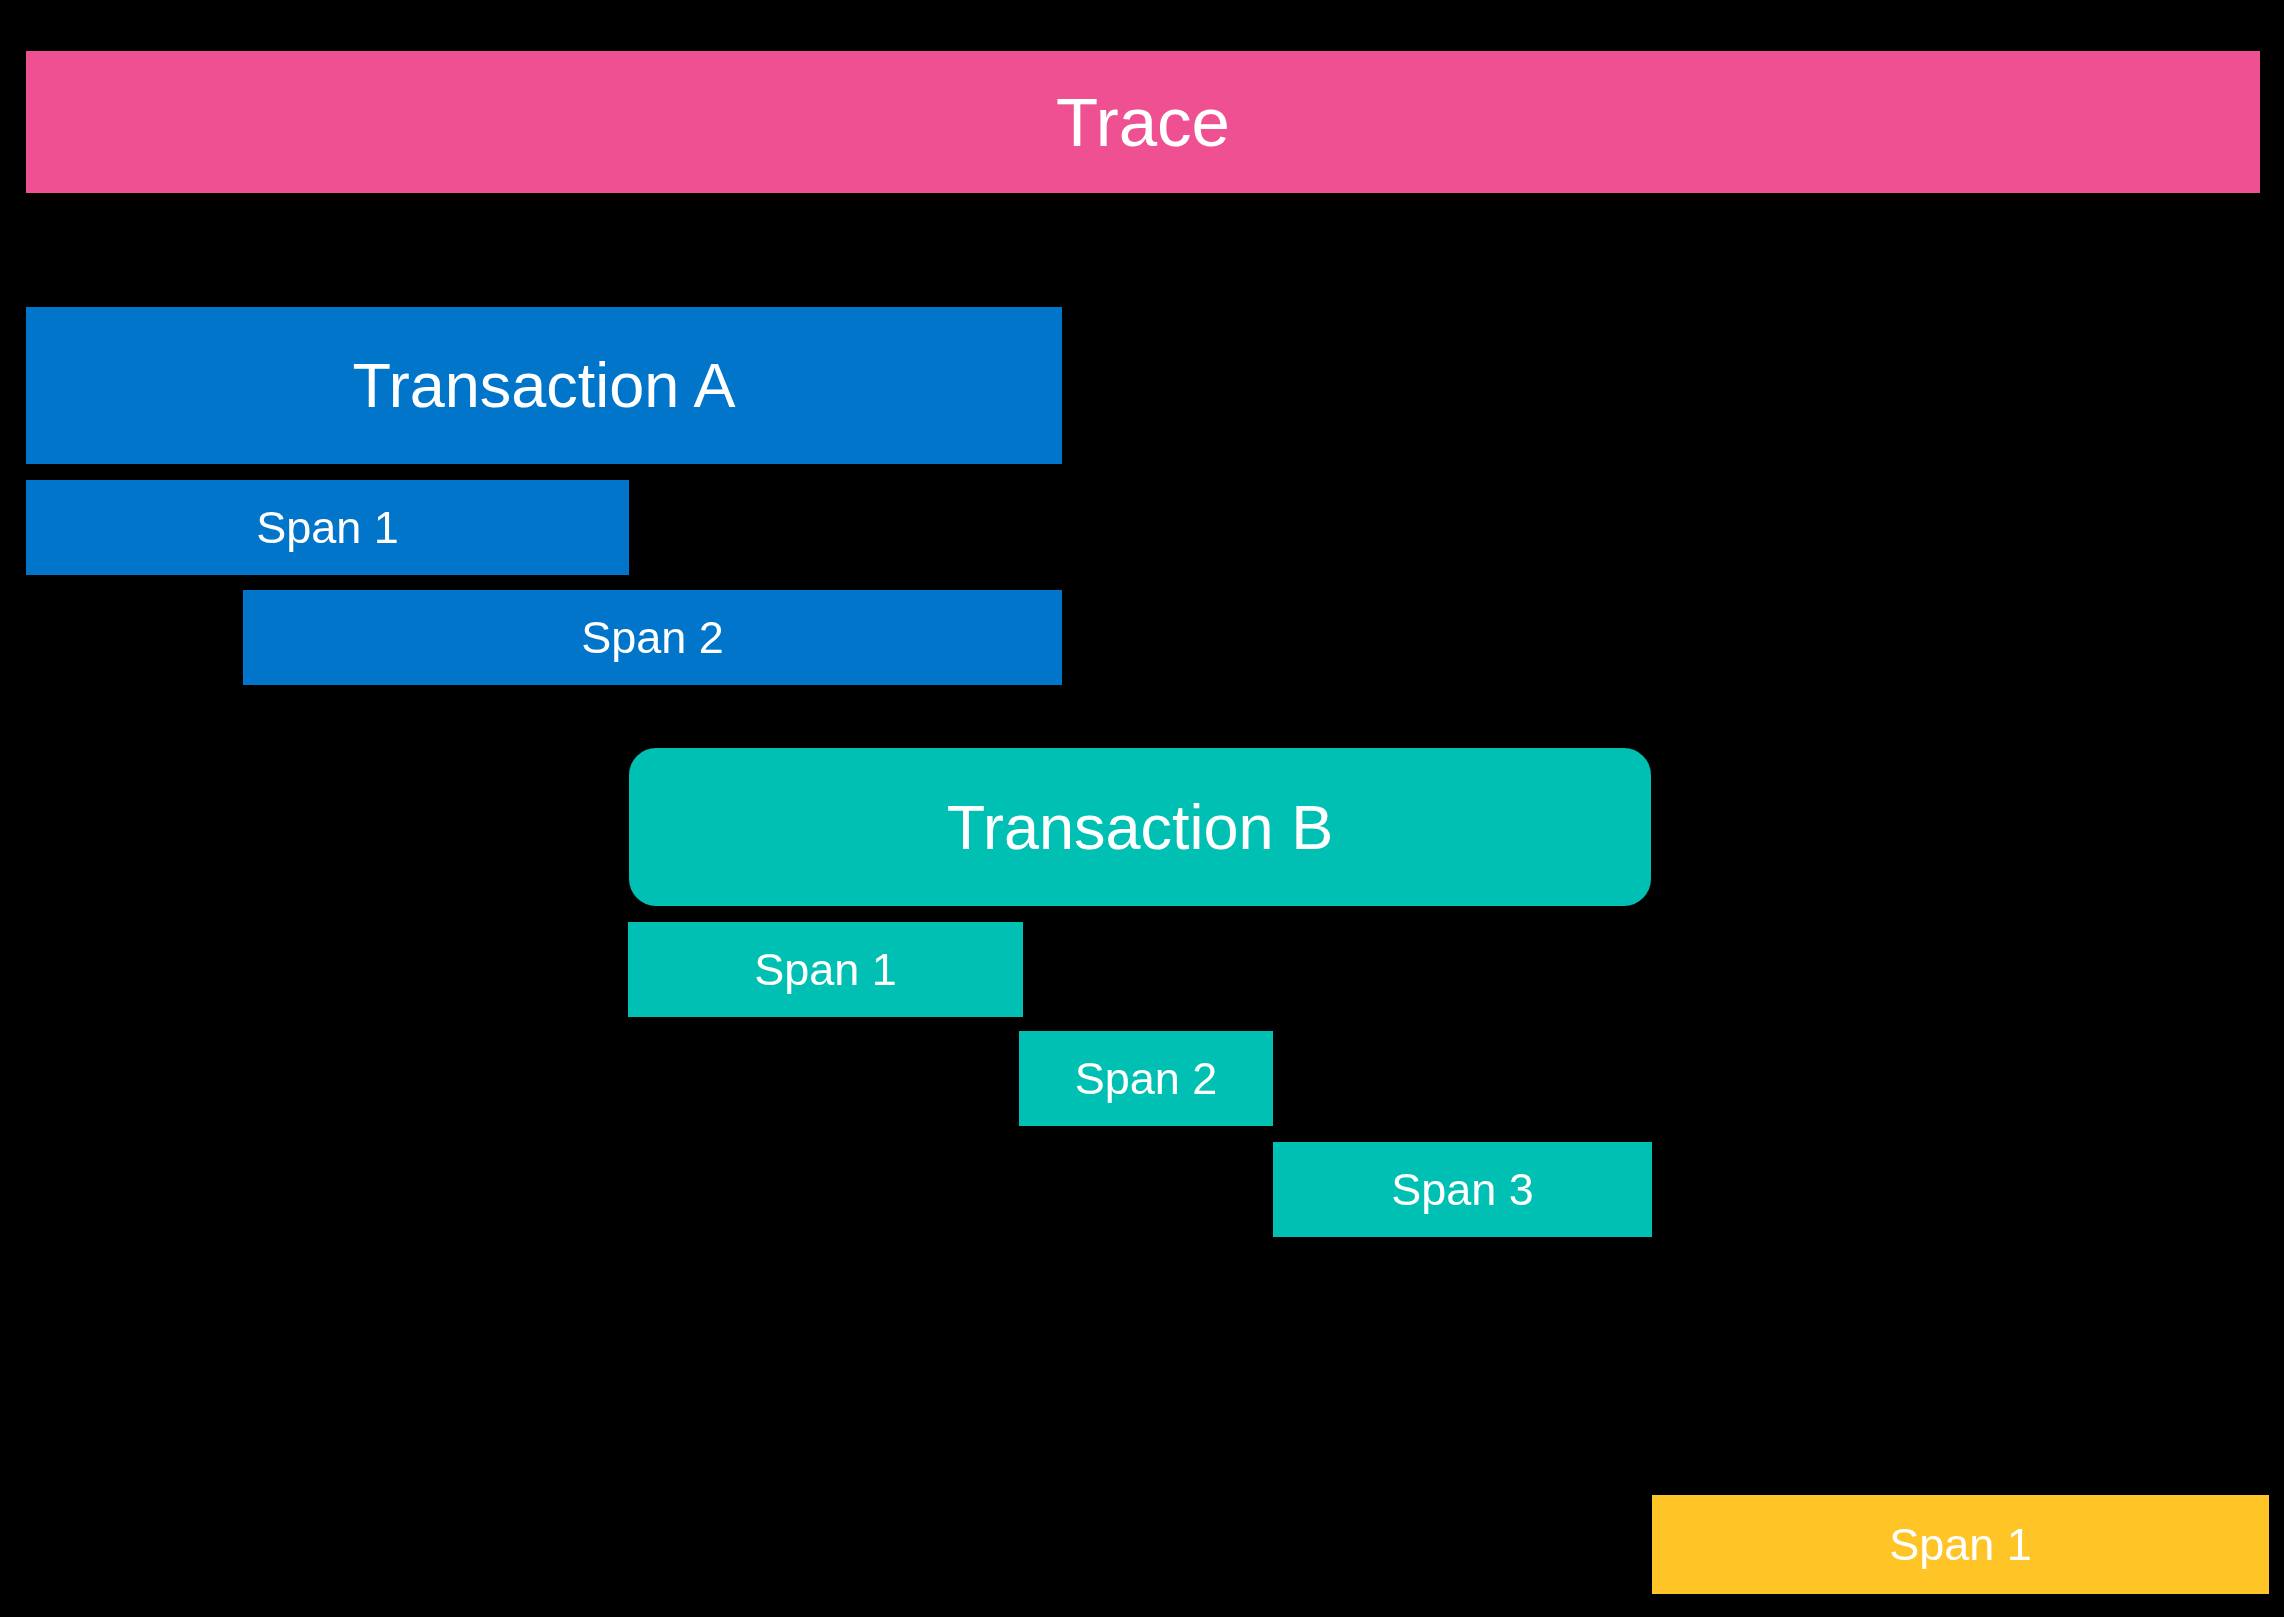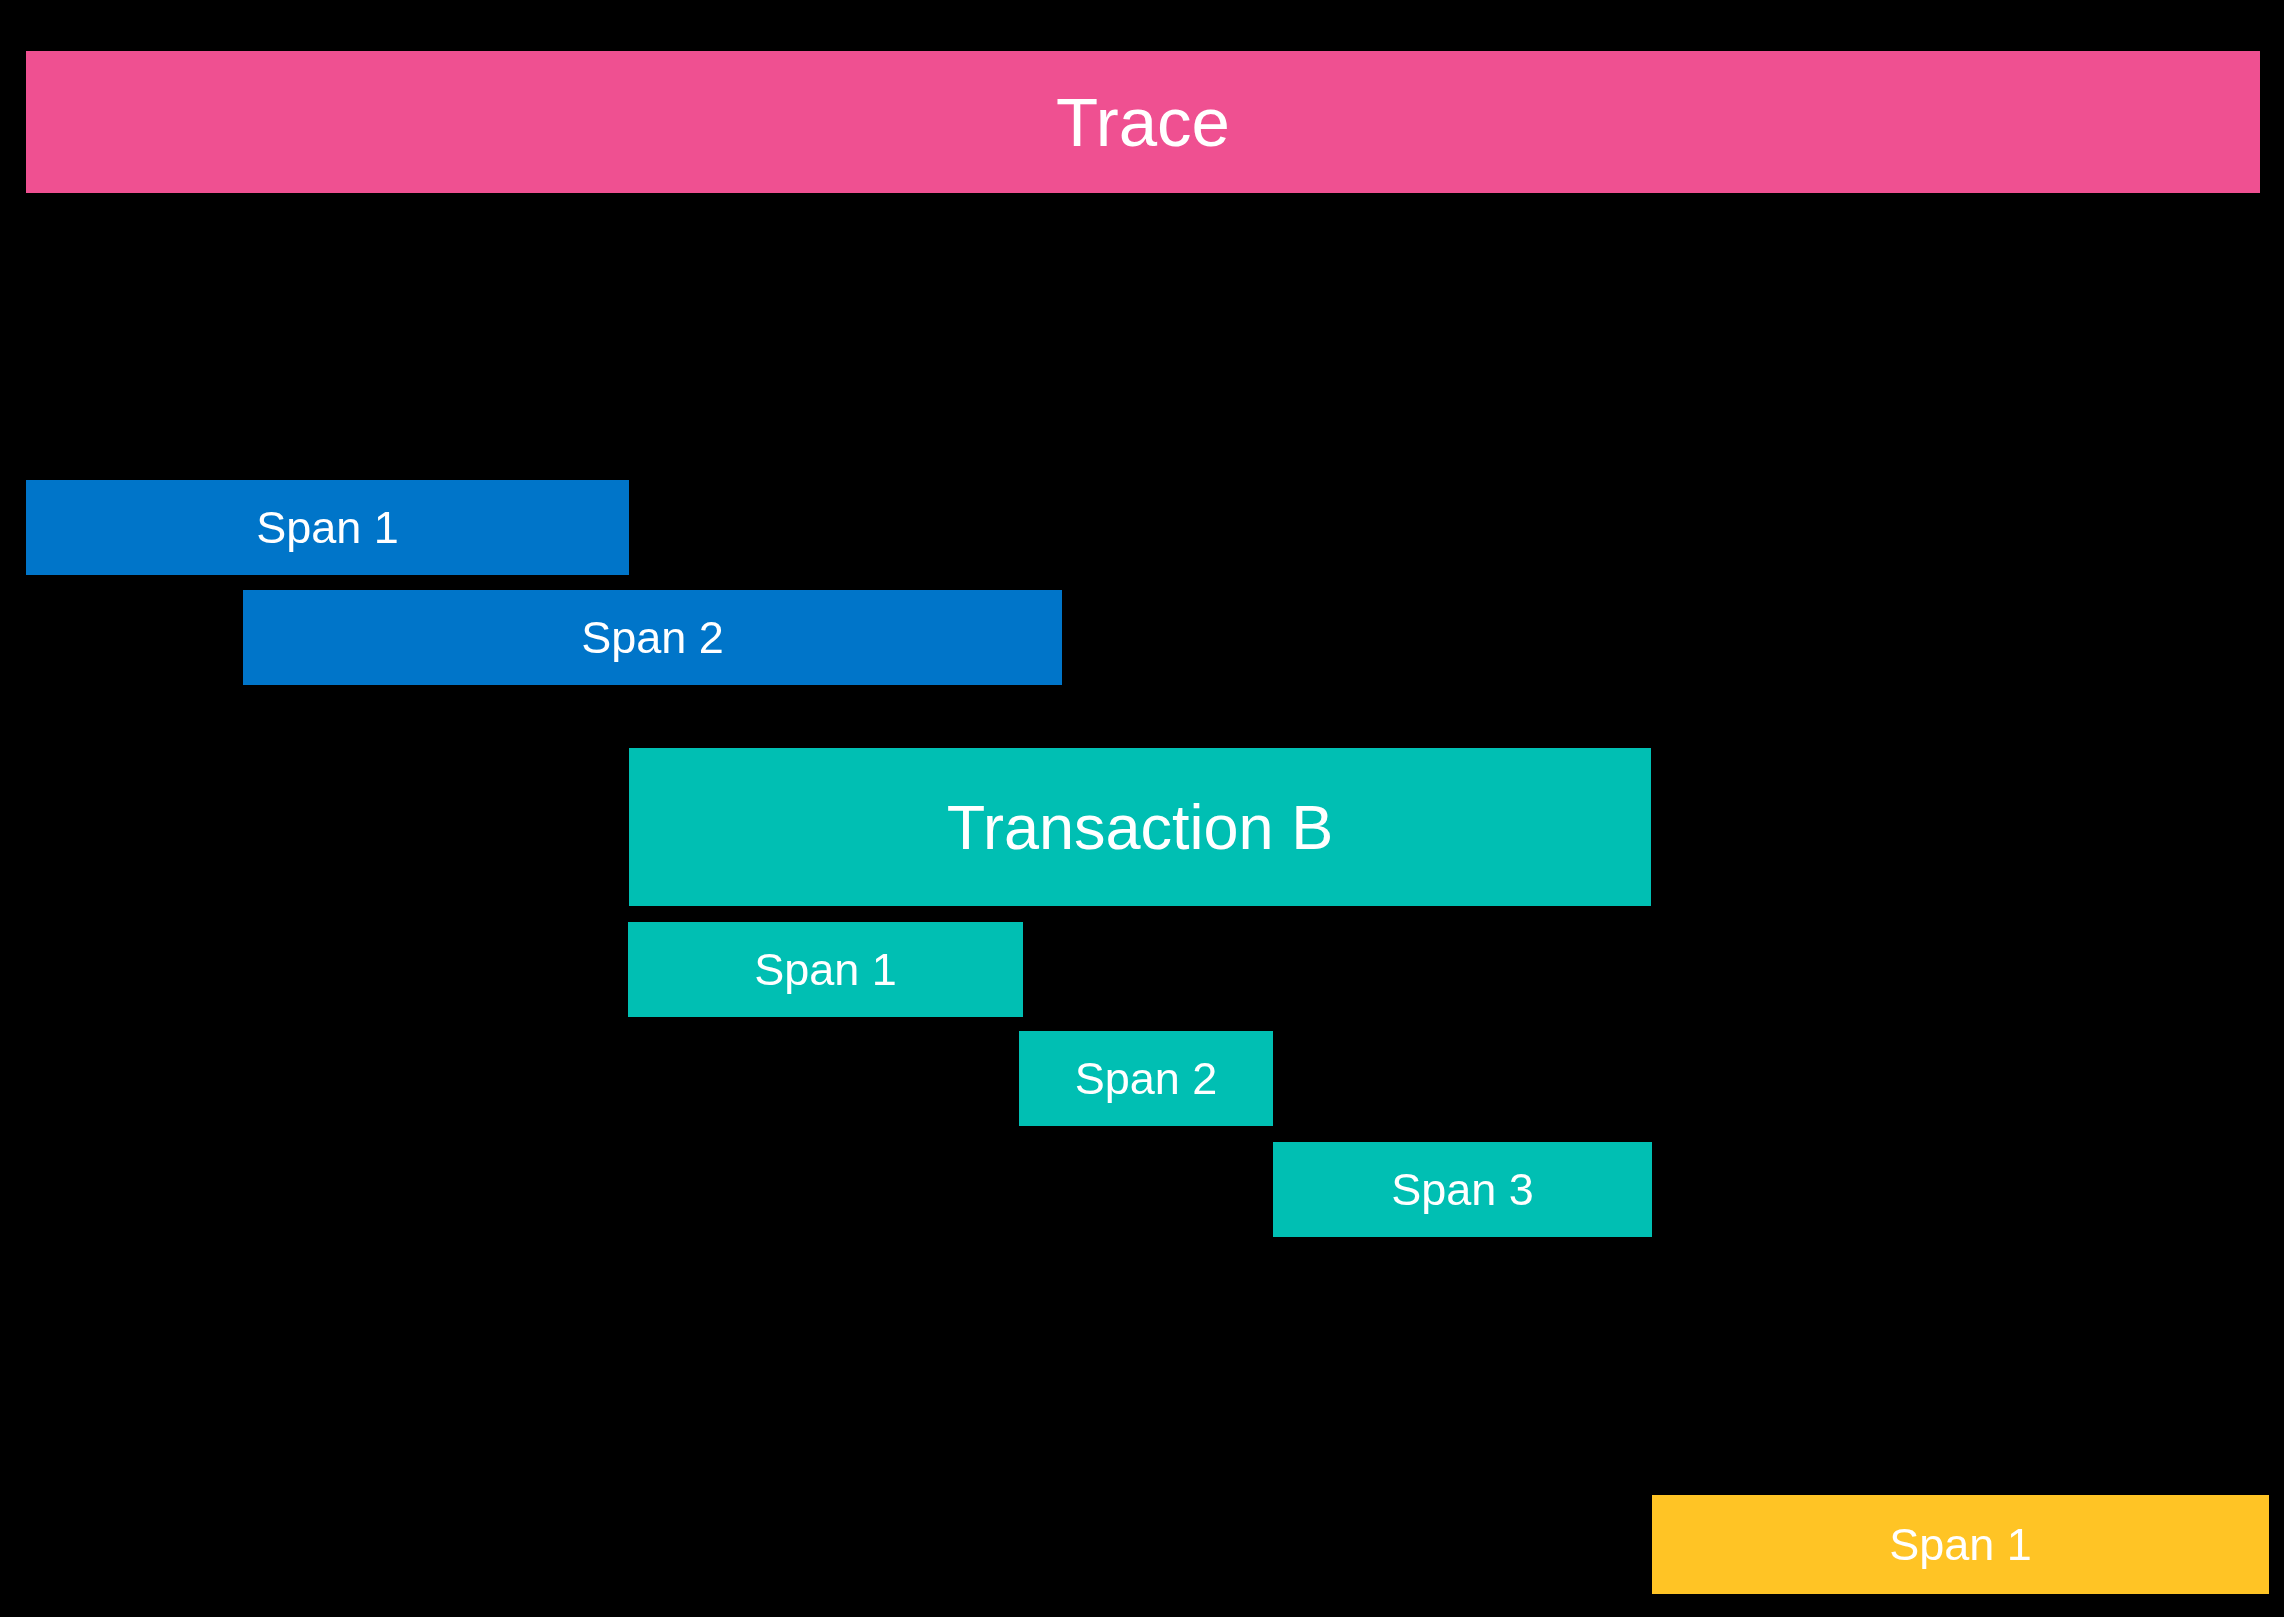--- a/index.html
+++ b/index.html
@@ -37,27 +37,30 @@
   .lvl-txn   .bar-label   { font-size: 63px; }
   .lvl-span  .bar-label   { font-size: 45px; }
 </style>
 </head>
 <body>
 
 <div id="canvas" style="width: 2284px; height: 1618px; background: rgb(0, 0, 0);">
     <div class="bar lvl-trace" style="left: 26px; top: 51px; width: 2234px; height: 142px; background: rgb(239, 80, 145);">
       <span class="bar-label">Trace</span>
     </div>
+    <div class="bar lvl-txn" style="left: 26px; top: 307px; width: 1036px; height: 157px; background: rgb(0, 117, 201);">
+      <span class="bar-label">Transaction A</span>
+    </div>
     <div class="bar lvl-span" style="left: 26px; top: 480px; width: 603px; height: 95px; background: rgb(0, 117, 201);">
       <span class="bar-label">Span 1</span>
     </div>
     <div class="bar lvl-span" style="left: 243px; top: 590px; width: 819px; height: 95px; background: rgb(0, 117, 201);">
       <span class="bar-label">Span 2</span>
     </div>
-    <div class="bar lvl-txn" style="left: 629px; top: 748px; width: 1022px; height: 158px; background: rgb(0, 191, 179);">
+    <div class="bar lvl-txn" style="left: 629px; top: 748px; width: 1022px; height: 158px; background: rgb(0, 191, 179); border-radius: 27px;">
       <span class="bar-label">Transaction B</span>
     </div>
     <div class="bar lvl-span" style="left: 628px; top: 922px; width: 395px; height: 95px; background: rgb(0, 191, 179);">
       <span class="bar-label">Span 1</span>
     </div>
     <div class="bar lvl-span" style="left: 1019px; top: 1031px; width: 254px; height: 95px; background: rgb(0, 191, 179);">
       <span class="bar-label">Span 2</span>
     </div>
     <div class="bar lvl-span" style="left: 1273px; top: 1142px; width: 379px; height: 95px; background: rgb(0, 191, 179); align-items: center;">
       <span class="bar-label">Span 3</span>

